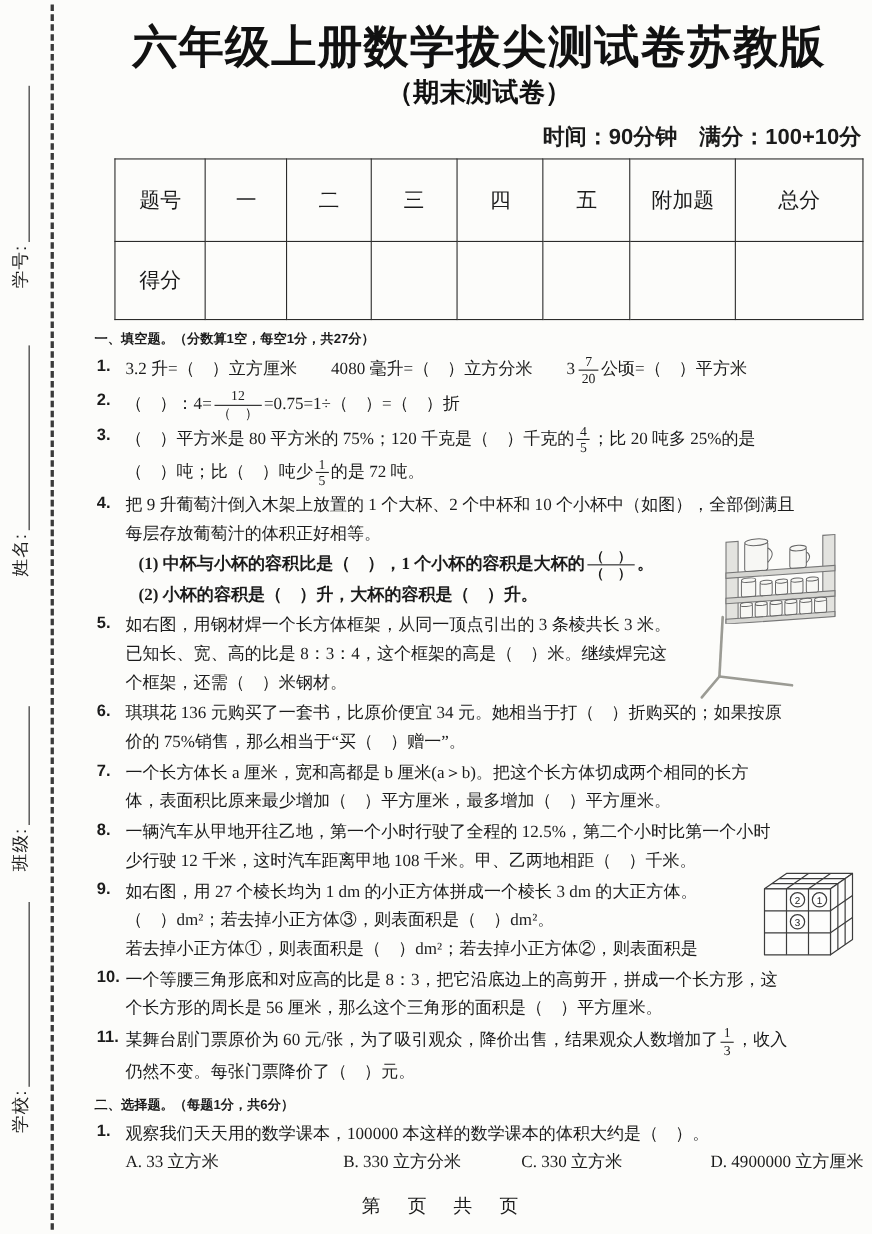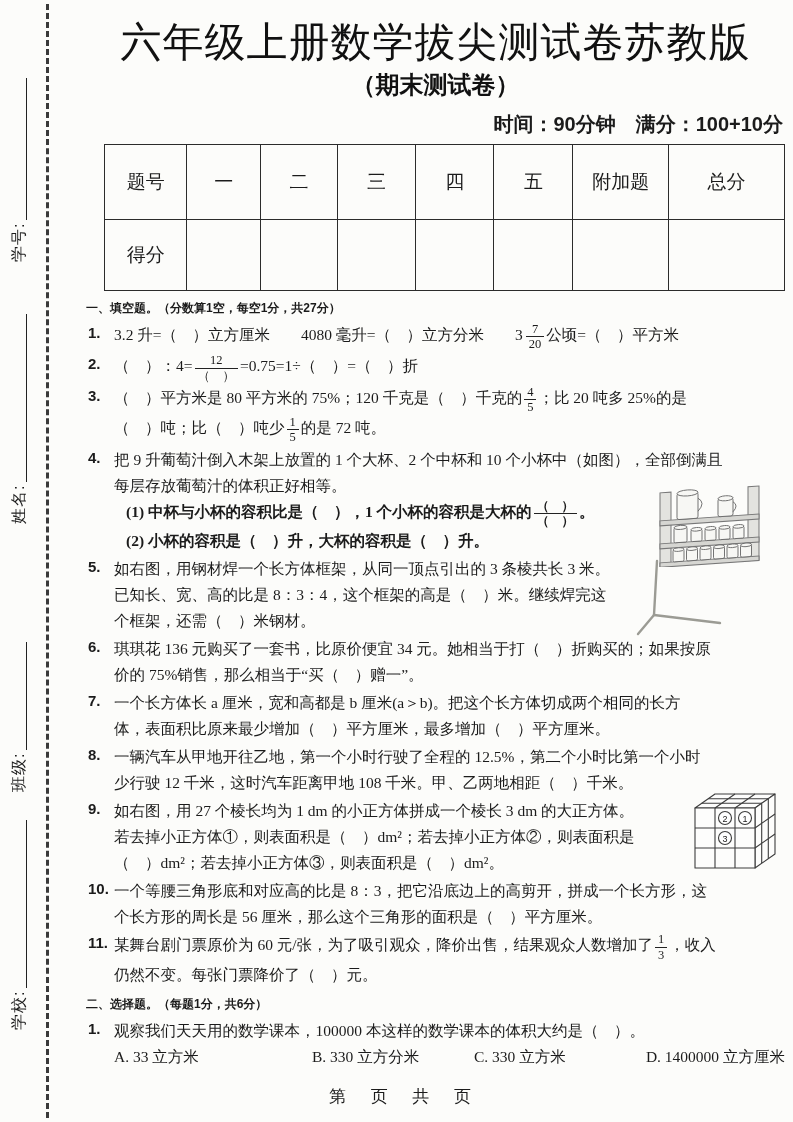--- a/index.html
+++ b/index.html
@@ -28,21 +28,21 @@
   .sf-3{top:1030px;width:212px}
   .side-label{
     font-family:"Liberation Sans","DejaVu Sans",sans-serif;
     font-size:16px;font-weight:500;white-space:nowrap;letter-spacing:1px;
   }
   .side-line{flex:1 1 auto;border-bottom:1.8px solid #222;margin:0 2px 3px 3px;}
   
   main{margin-left:56px;width:699px;padding:12px 8px 0 30px;}
   h1{
     margin:8px 0 0;text-align:center;font-size:41px;line-height:1.12;
-    font-weight:400;font-family:"Liberation Sans","DejaVu Sans",sans-serif;
+    font-weight:700;font-family:"Liberation Sans","DejaVu Sans",sans-serif;
     letter-spacing:1px;color:#111;
   }
   h2{
     margin:5px 0 0;text-align:center;font-size:24px;line-height:1.15;
     font-weight:900;font-family:"Liberation Sans","DejaVu Sans",sans-serif;color:#111;
   }
   .exam-info{
     text-align:right;font-weight:700;font-size:20px;margin:12px 2px 6px 0;
     font-family:"Liberation Sans","DejaVu Sans",sans-serif;
   }
@@ -263,22 +263,22 @@
       <path d="M64 38 L84 24 M64 58 L84 44" fill="none"></path>
       <circle cx="34" cy="28" r="6.5" fill="#fff"></circle>
       <circle cx="54" cy="28" r="6.5" fill="#fff"></circle>
       <circle cx="34" cy="48" r="6.5" fill="#fff"></circle>
       <text x="34" y="31.5" text-anchor="middle" font-size="9" stroke="none" fill="#222" font-family="Liberation Sans, sans-serif">2</text>
       <text x="54" y="31.5" text-anchor="middle" font-size="9" stroke="none" fill="#222" font-family="Liberation Sans, sans-serif">1</text>
       <text x="34" y="51.5" text-anchor="middle" font-size="9" stroke="none" fill="#222" font-family="Liberation Sans, sans-serif">3</text>
     </g>
   </svg></span>
             <div class="q-line"><span>如右图，用 27 个棱长均为 1 dm 的小正方体拼成一个棱长 3 dm 的大正方体。</span></div>
+            <div class="q-line"><span>（　）dm²；若去掉小正方体③，则表面积是（　）dm²。</span></div>
             <div class="q-line"><span>若去掉小正方体①，则表面积是（　）dm²；若去掉小正方体②，则表面积是</span></div>
-            <div class="q-line"><span>（　）dm²；若去掉小正方体③，则表面积是（　）dm²。</span></div>
           </div>
           <div class="question">
             <span class="q-num">10.</span>
             <div class="q-line"><span>一个等腰三角形底和对应高的比是 8：3，把它沿底边上的高剪开，拼成一个长方形，这</span></div>
             <div class="q-line"><span>个长方形的周长是 56 厘米，那么这个三角形的面积是（　）平方厘米。</span></div>
           </div>
           <div class="question">
             <span class="q-num">11.</span>
             <div class="q-line"><span>某舞台剧门票原价为 60 元/张，为了吸引观众，降价出售，结果观众人数增加了</span><span class="frac">
                 <span class="fn">1</span>
@@ -289,21 +289,21 @@
         </div>
         <div class="section">
           <div class="section-heading">二、选择题。（每题1分，共6分）</div>
           <div class="question">
             <span class="q-num">1.</span>
             <div class="q-line"><span>观察我们天天用的数学课本，100000 本这样的数学课本的体积大约是（　）。</span></div>
             <div class="opts">
               <span class="opt opt-0">A. 33 立方米</span>
               <span class="opt opt-1">B. 330 立方分米</span>
               <span class="opt opt-2">C. 330 立方米</span>
-              <span class="opt opt-3">D. 1400000 立方厘米</span>
+              <span class="opt opt-3">D. 4900000 立方厘米</span>
             </div>
           </div>
         </div>
       </div>
   </main>
 
   <div class="footer">第 页 共 页</div>
 </div>
 
 </body></html>

